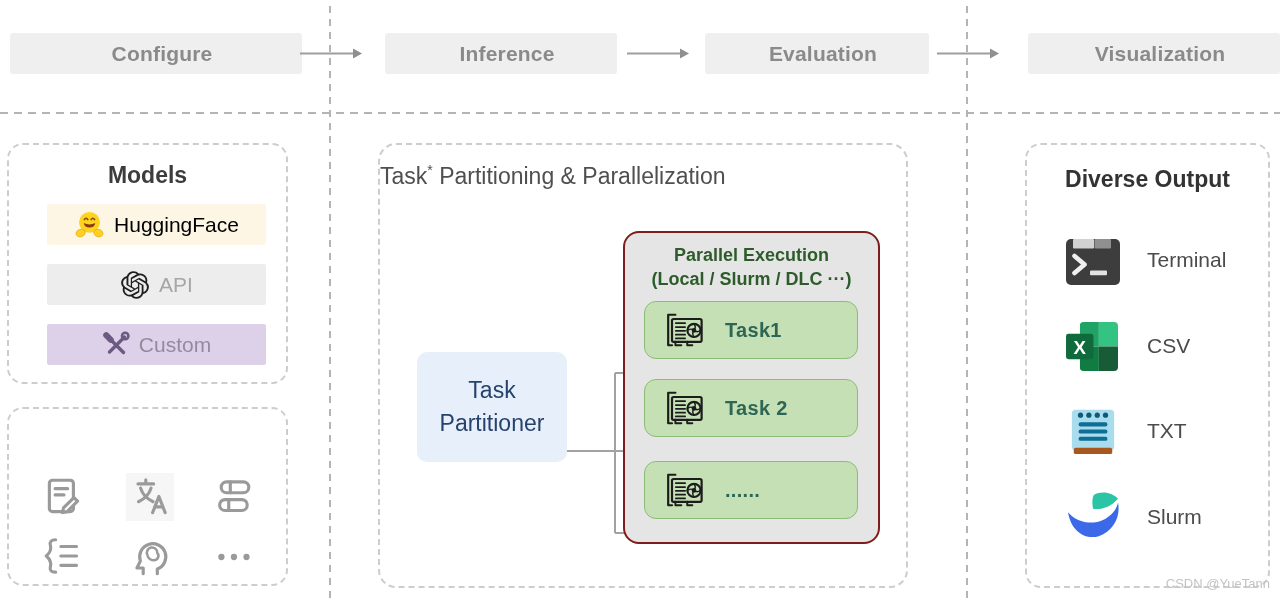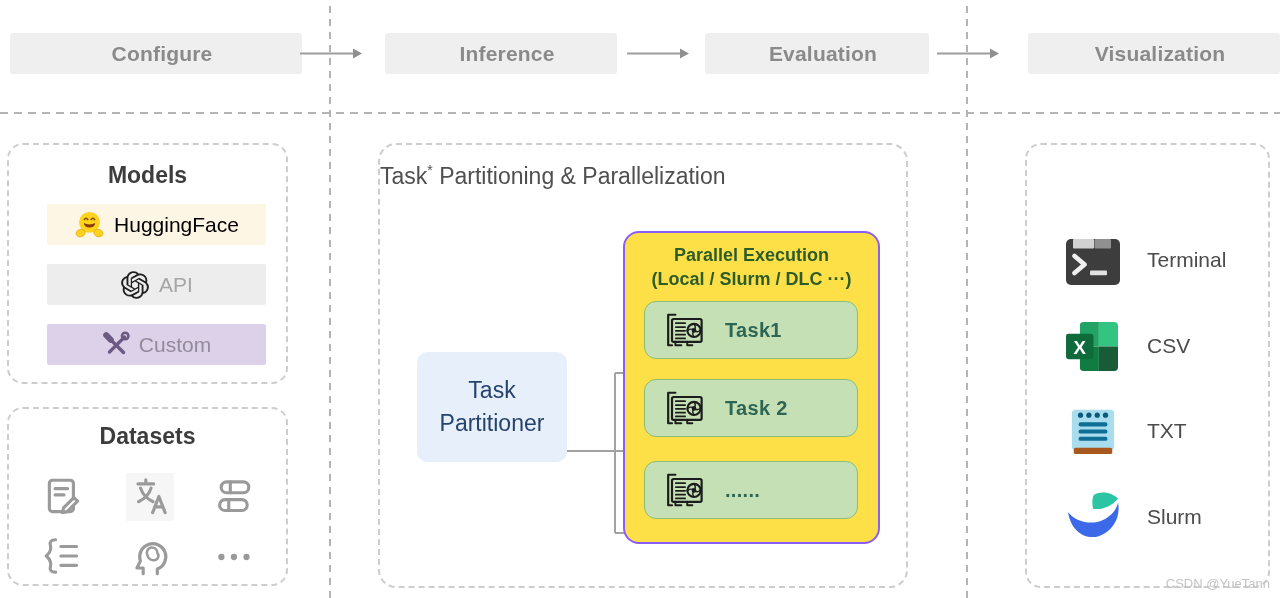--- a/index.html
+++ b/index.html
@@ -11,21 +11,21 @@
          display:flex;align-items:center;justify-content:center;
          font-size:21px;font-weight:700;color:#8a8a8a;letter-spacing:.2px;padding-left:12px;}
   .dashedbox{position:absolute;border:2px dashed #cdcdcd;border-radius:16px;background:#fff;box-sizing:border-box;}
   .boxtitle{position:absolute;left:0;right:0;text-align:center;font-size:23px;font-weight:700;color:#3c3c3c;}
   .modelrow{position:absolute;left:38px;width:219px;height:41px;border-radius:2px;
             display:flex;align-items:center;justify-content:center;gap:9px;}
   .modelrow .lbl{font-size:21px;}
   .dsicon{position:absolute;width:48px;height:48px;display:flex;align-items:center;justify-content:center;}
   .tpbox{position:absolute;background:#e7f0fa;border-radius:10px;display:flex;align-items:center;justify-content:center;
          text-align:center;color:#26436d;font-size:23px;line-height:33px;}
-  .parbox{position:absolute;background:#fde047;border:2px solid #8b5cf6;border-radius:16px;box-sizing:border-box;}
+  .parbox{position:absolute;background:#e5e5e5;border:2px solid #7f1d1d;border-radius:16px;box-sizing:border-box;}
   .partitle{position:absolute;left:0;right:0;top:10px;text-align:center;font-size:18px;font-weight:700;
             color:#2d5c2a;line-height:24px;}
   .taskbox{position:absolute;left:19px;width:214px;height:58px;background:#c5e0b4;border:1.5px solid #8cbd76;
            border-radius:12px;box-sizing:border-box;display:flex;align-items:center;padding-left:16px;gap:20px;}
   .taskbox .lbl{font-size:20px;font-weight:700;color:#2e6656;letter-spacing:.3px;}
   .outitem-icon{position:absolute;left:37px;width:57px;height:53px;display:flex;align-items:center;justify-content:center;}
   .outitem-lbl{position:absolute;left:120px;width:120px;font-size:21px;color:#4b4b4b;}
   .watermark{position:absolute;right:10px;bottom:7px;font-size:13px;color:#c3c3c3;}
   .ctitle{position:absolute;left:0;right:0;top:17px;text-align:left;font-size:23px;font-weight:400;color:#4f4f4f;}
   .ctitle sup{font-size:14px;}
@@ -93,21 +93,20 @@
         <path d="M5 5 L21.5 21.5" stroke="#6d5a82" stroke-width="3.4" stroke-linecap="round"></path>
         <path d="M4.2 4.2 L8.8 8.8" stroke="#6d5a82" stroke-width="6" stroke-linecap="round"></path>
         <path d="M22.5 6 L7.5 21" stroke="#6d5a82" stroke-width="3.4" stroke-linecap="round"></path>
         <circle cx="23.2" cy="5" r="3.2" stroke="#6d5a82" stroke-width="2.6" fill="none"></circle>
       </svg>
       <span class="lbl" style="color:#928b9d;">Custom</span>
     </div>
   </div>
 
   <div class="dashedbox" style="left:7px;top:407px;width:281px;height:179px;">
-    <div class="boxtitle" style="top:14px;">Datasets</div>
 
     <div class="dsicon" style="left:31px;top:64px;">
       <svg width="46" height="46" viewBox="0 0 44 44" fill="none" stroke="#9a9a9a" stroke-width="3" stroke-linecap="round" stroke-linejoin="round">
         <rect x="8" y="6" width="23" height="30" rx="3"></rect>
         <path d="M13.5 14 H25.5 M13.5 20 H22"></path>
         <path d="M21.5 32.5 L31.5 22.5 L35 26 L25 36 L20.6 36.9 Z" fill="#fff"></path>
       </svg>
     </div>
     <div class="dsicon" style="left:117px;top:64px;background:#f6f6f6;">
       <svg width="46" height="46" viewBox="0 0 44 44" fill="none" stroke="#9a9a9a" stroke-width="3" stroke-linecap="round" stroke-linejoin="round">
@@ -209,20 +208,21 @@
           <circle cx="39" cy="23.5" r="1.5" fill="#1c1c1c"></circle>
           <path d="M39 15.7 C41 19 41 20 39 23.5 M39 31.3 C37 28 37 27 39 23.5 M31.2 23.5 C35 21.5 36 21.5 39 23.5 M46.8 23.5 C43 25.5 42 25.5 39 23.5" stroke-width="1.7"></path>
           <path d="M17 37 v4 h7 M31 37 v4 h6" stroke-width="2.3"></path>
         </svg>
         <span class="lbl">......</span>
       </div>
     </div>
   </div>
 
   <div class="dashedbox" style="left:1025px;top:143px;width:245px;height:445px;">
+    <div class="boxtitle" style="top:21px;color:#333;">Diverse Output</div>
 
     <div class="outitem-icon" style="top:90px;">
       <svg width="56" height="50" viewBox="0 0 56 50">
         <rect x="1" y="2" width="54" height="46" rx="5" fill="#3d3d3d"></rect>
         <rect x="8" y="2" width="21" height="9.5" rx="1" fill="#d2d2d2"></rect>
         <rect x="29.5" y="2" width="16.5" height="9.5" rx="1" fill="#909090"></rect>
         <path d="M9.5 19 L19.5 27.5 L9.5 36" stroke="#f0f0f0" stroke-width="4.6" fill="none" stroke-linecap="round" stroke-linejoin="round"></path>
         <rect x="25" y="33.5" width="17" height="4.8" rx="1" fill="#e2e2e2"></rect>
       </svg>
     </div>

